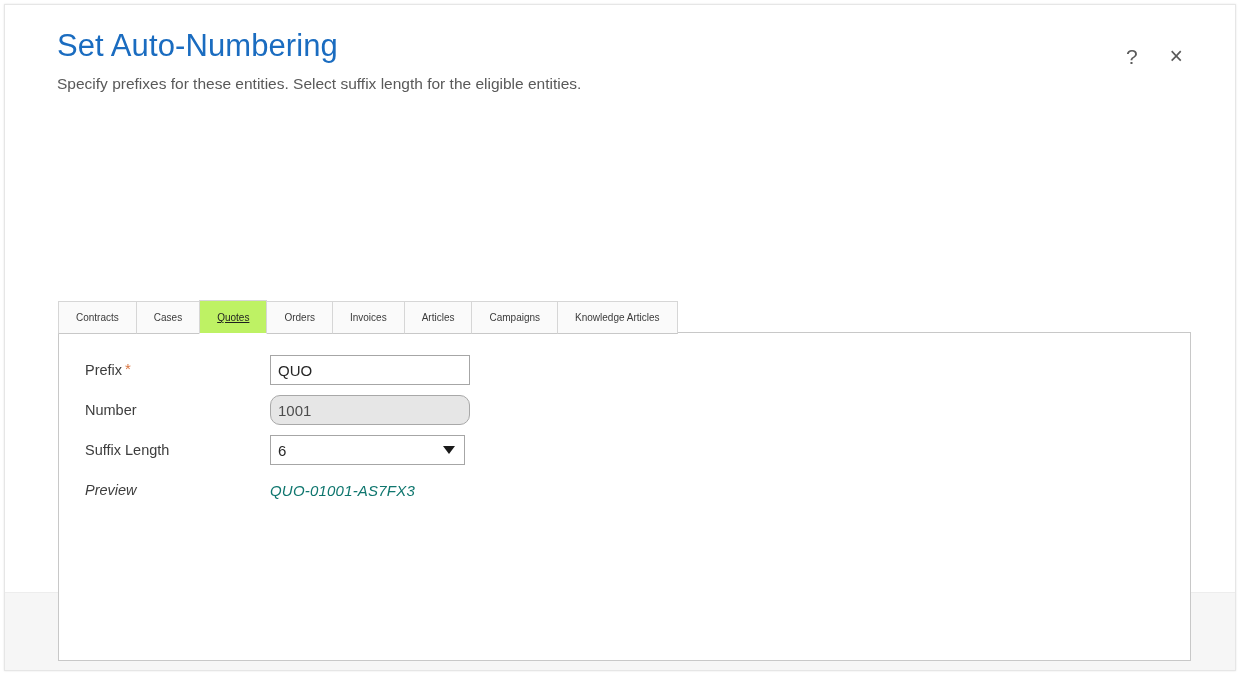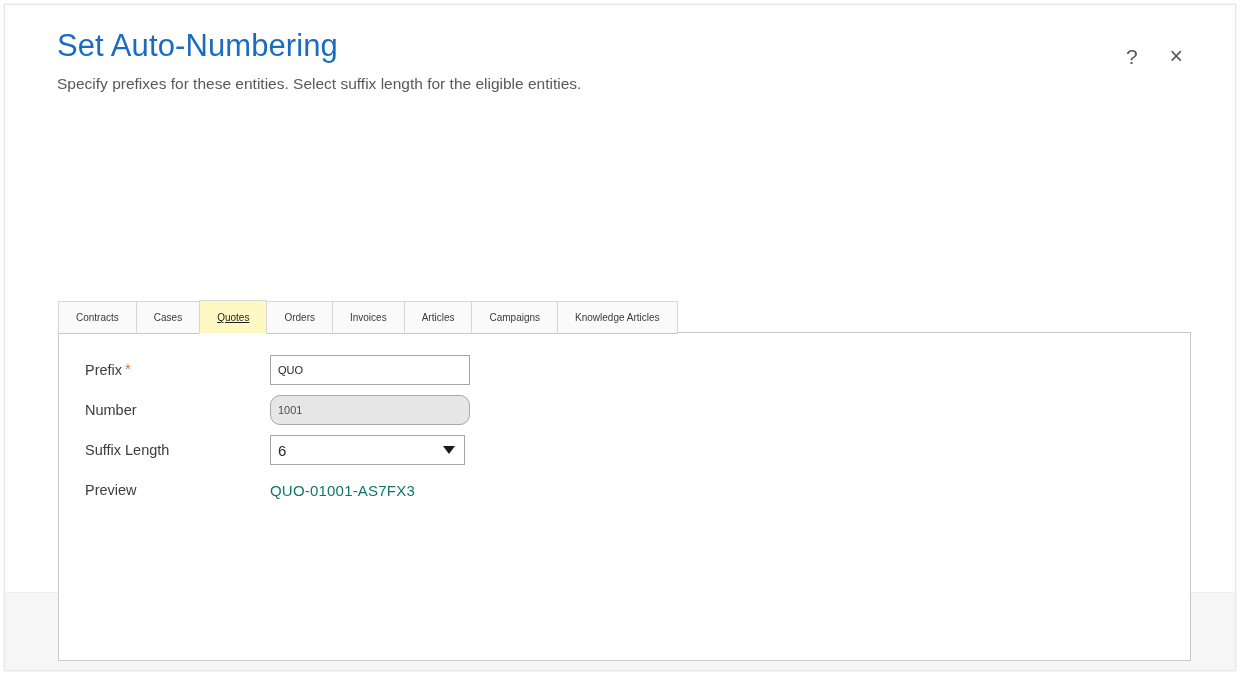--- a/index.html
+++ b/index.html
@@ -102,21 +102,21 @@
     height: 33px;
     line-height: 32px;
     font-size: 10px;
     color: #3b3b3b;
     cursor: pointer;
     white-space: nowrap;
     box-sizing: border-box;
     font-family: "Liberation Sans", sans-serif;
   }
   .tab.active {
-    background: #fef9c3;
+    background: #bef264;
     border-bottom-color: #ffffff;
     color: #1f1f1f;
     z-index: 4;
     height: 34px;
     line-height: 33px;
     text-decoration: underline;
   }
 
   
   .panel {
@@ -138,20 +138,21 @@
     top: 24px;
   }
   .form-row {
     display: flex;
     align-items: center;
     height: 26px;
     margin-bottom: 14px;
   }
   .form-row.preview-row {
     margin-bottom: 0;
+    font-style: italic;
   }
   .form-label {
     width: 185px;
     font-size: 14.5px;
     color: #3d3d3d;
     flex: 0 0 auto;
     white-space: nowrap;
   }
   .req-star {
     color: #d8733e;
@@ -159,21 +160,21 @@
     margin-left: 3px;
     vertical-align: top;
     line-height: 14px;
   }
   .field-text {
     width: 200px;
     height: 30px;
     box-sizing: border-box;
     border: 1px solid #a6a6a6;
     background: #ffffff;
-    font-size: 11px;
+    font-size: 15px;
     color: #262626;
     padding: 0 7px;
     font-family: "Liberation Sans", sans-serif;
     outline: none;
   }
   .field-text.disabled {
     background: #e6e6e6;
     color: #4d4d4d;
     border-color: #a8a8a8;
     border-radius: 10px;

